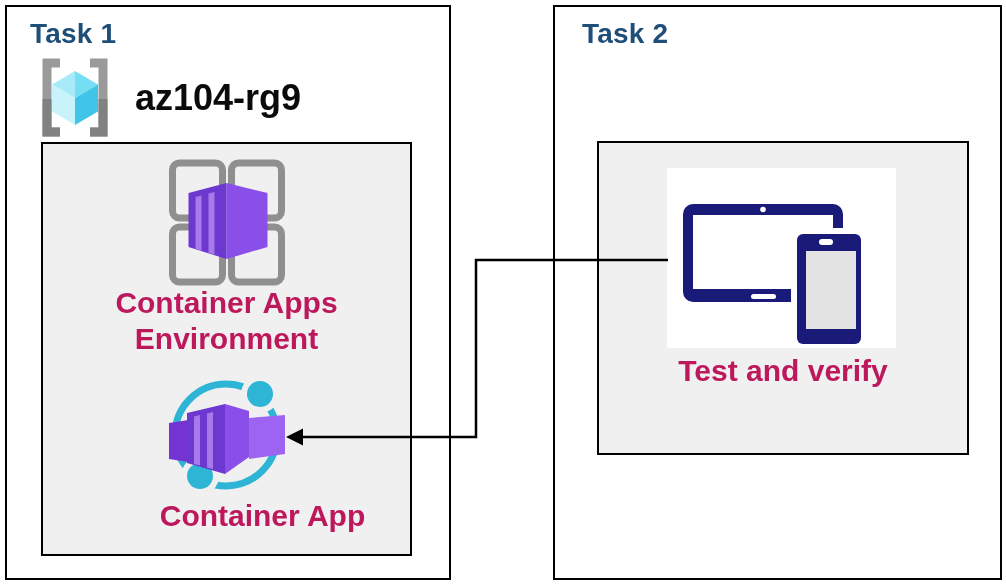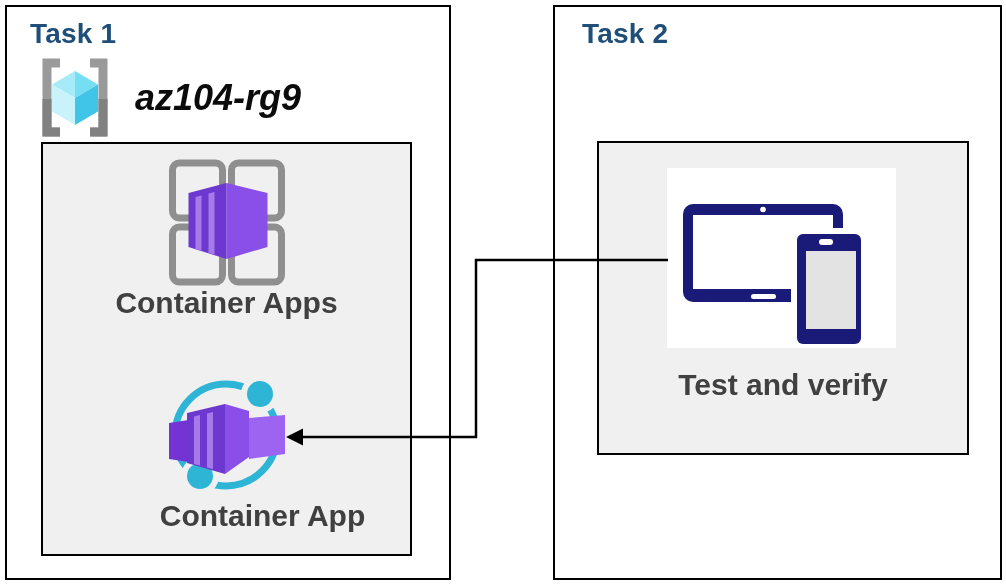--- a/index.html
+++ b/index.html
@@ -11,37 +11,37 @@
               border:2px solid #000000; }
   #task1-box { left:5px;   width:446px; }
   #task2-box { left:553px; width:449px;text-decoration:underline; }
 
   .task-title { position:absolute; top:11px; font-size:28px; font-weight:700;
                 color:#1F4E79; letter-spacing:0.2px; white-space:nowrap; }
   #task1-title { left:23px; }
   #task2-title { left:27px; }
 
   .rg-row { position:absolute; left:23px; top:48px; display:flex;
-            align-items:center; gap:15px;font-style:italic; }
+            align-items:center; gap:15px; }
   .rg-icon { width:90px; height:85px; display:block; }
   .rg-name { font-size:36px; font-weight:700; color:#0B0B0B; white-space:nowrap; }
 
   .panel { position:absolute; background:#F0F0F0; border:2.5px solid #000000; }
   #env-panel  { left:34px; top:135px; width:371px; height:414px; }
   #test-panel { left:42px; top:134px; width:372px; height:314px; }
 
   .centered-x { position:absolute; left:50%; transform:translateX(-50%); }
   #env-icon  { top:15px;  width:125px; height:127px; }
   #app-icon  { top:234px; width:124px; height:116px; }
 
   .node-label { position:absolute; left:0; width:100%; text-align:center;
-                font-size:30px; line-height:36px; font-weight:700; color:#404040; }
+                font-size:30px; line-height:36px; font-weight:700; color:#be185d; }
   #env-label  { top:141px; }
   #app-label  { top:354px;margin-left:36px; }
-  #test-label { top:224px; }
+  #test-label { top:210px; }
 
   #device-card { position:absolute; left:68px; top:25px; width:229px; height:180px;
                  background:#ffffff; }
   #devices-icon { width:229px; height:180px; display:block; }
 
   #connector-overlay { position:absolute; left:0; top:0; width:1006px; height:584px;
                        pointer-events:none; z-index:10; }
 </style>
 </head>
 <body>
@@ -75,20 +75,21 @@
           <rect x="67" y="68" width="50" height="55" rx="7"></rect>
         </g>
         <polygon points="62,24 103,34 103,88 62,100" fill="#8A4FE8"></polygon>
         <polygon points="24,34 62,24 62,100 24,88" fill="#6D38CF"></polygon>
         <polygon points="31,38 37,36.4 37,91.5 31,90" fill="#A67AEA"></polygon>
         <polygon points="44,34.6 50,33 50,95.5 44,94" fill="#A67AEA"></polygon>
       </svg>
 
       <div class="node-label" id="env-label">
         <span style="display:block">Container Apps</span>
+        <span style="display:block">Environment</span>
       </div>
 
       <svg class="centered-x" id="app-icon" viewBox="0 0 124 116" aria-hidden="true">
         <circle cx="61" cy="57" r="51" fill="none" stroke="#2EB5D6" stroke-width="7"></circle>
         <circle cx="95" cy="16" r="19" fill="#F0F0F0"></circle>
         <circle cx="35" cy="98" r="19" fill="#F0F0F0"></circle>
         <circle cx="95" cy="16" r="13" fill="#2EB5D6"></circle>
         <circle cx="35" cy="98" r="13" fill="#2EB5D6"></circle>
         <polygon points="4,45 30,41 30,85 4,81" fill="#7434D4"></polygon>
         <polygon points="84,40 120,37 120,76 84,81" fill="#9C64F0"></polygon>

